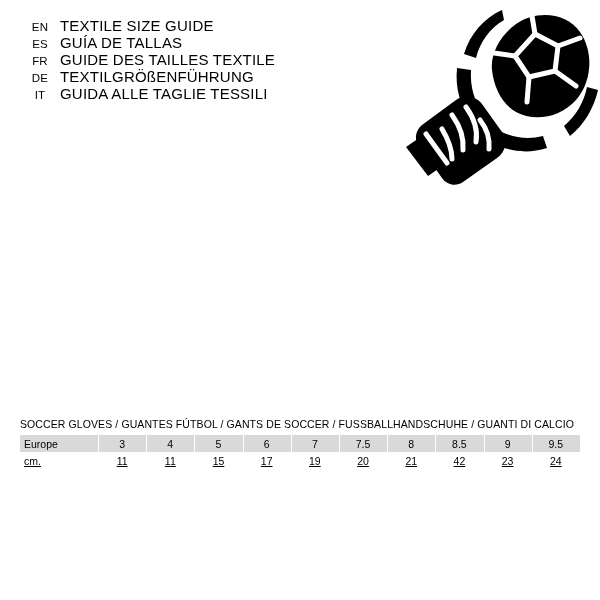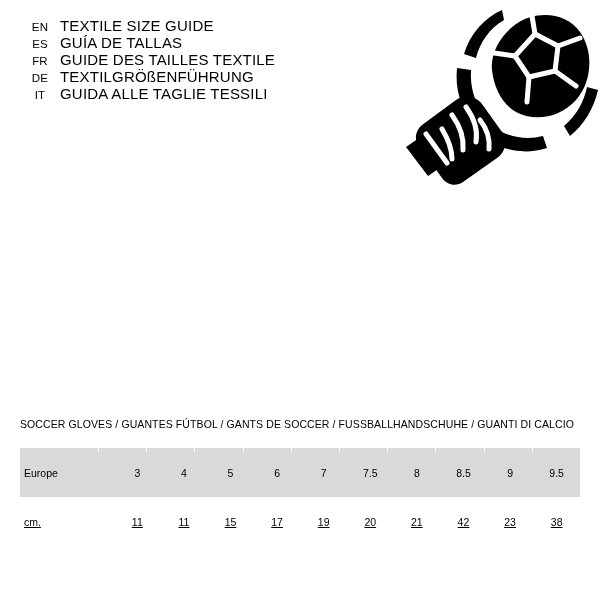--- a/index.html
+++ b/index.html
@@ -61,32 +61,32 @@
     position: absolute;
     left: 20px;
     top: 418px;
     width: 560px;
   }
   .chart-title {
     font-size: 10.5px;
     letter-spacing: 0.1px;
     color: #000;
     white-space: nowrap;
-    margin-bottom: 18px;
+    margin-bottom: 5px;
   }
   table.size-table {
     border-collapse: collapse;
     width: 560px;
     table-layout: fixed;
   }
   table.size-table td {
     font-size: 10.5px;
     color: #000;
     height: 17px;
-    padding: 16px;
+    padding: 0;
     text-align: center;
     vertical-align: middle;
   }
   table.size-table tr.row-head td {
     background: #d9d9d9;
   }
   table.size-table tr.row-body td {
     background: #ffffff;
     text-decoration: underline;
   }
@@ -195,21 +195,21 @@
         <td class="label-cell">cm.</td>
         <td>11</td>
         <td>11</td>
         <td>15</td>
         <td>17</td>
         <td>19</td>
         <td>20</td>
         <td>21</td>
         <td>42</td>
         <td>23</td>
-        <td>38</td>
+        <td>24</td>
       </tr>
     </tbody>
   </table>
 <div class="vline" style="left: 78px; top: 17px; height: 17px;"></div>
     <div class="vline" style="left: 126.188px; top: 17px; height: 17px;"></div>
     <div class="vline" style="left: 174.375px; top: 17px; height: 17px;"></div>
     <div class="vline" style="left: 222.562px; top: 17px; height: 17px;"></div>
     <div class="vline" style="left: 270.75px; top: 17px; height: 17px;"></div>
     <div class="vline" style="left: 318.938px; top: 17px; height: 17px;"></div>
     <div class="vline" style="left: 367.125px; top: 17px; height: 17px;"></div>

